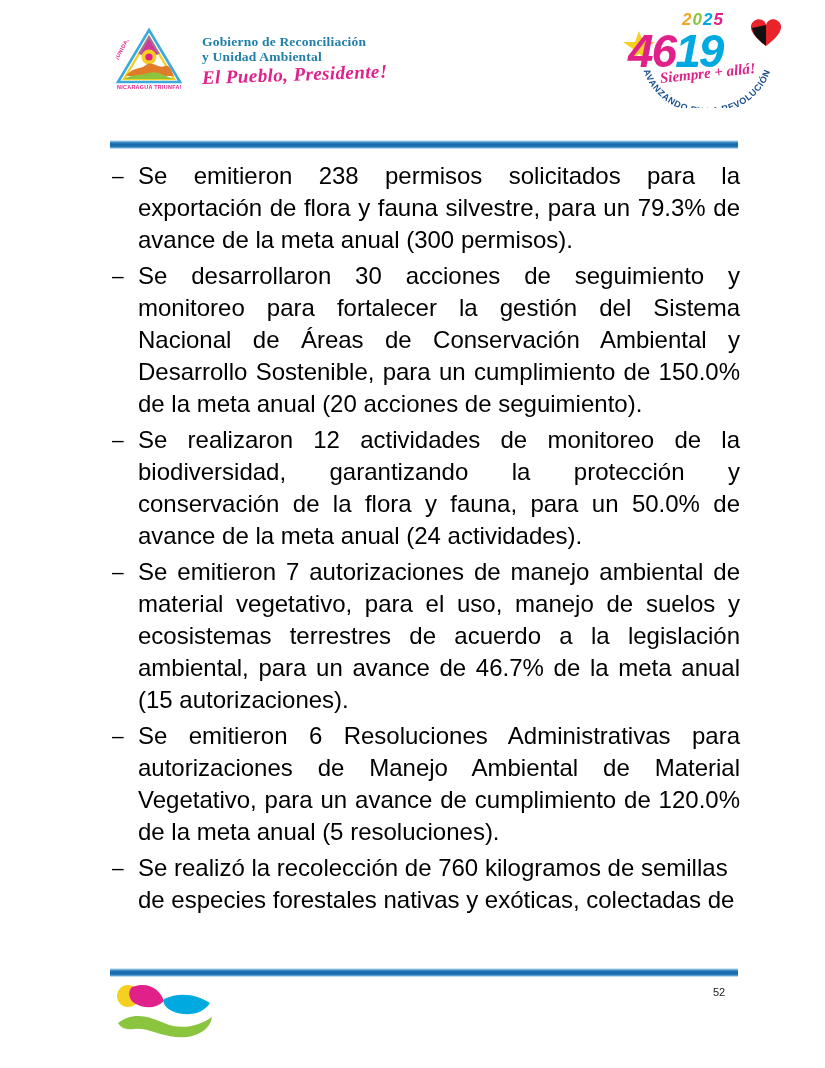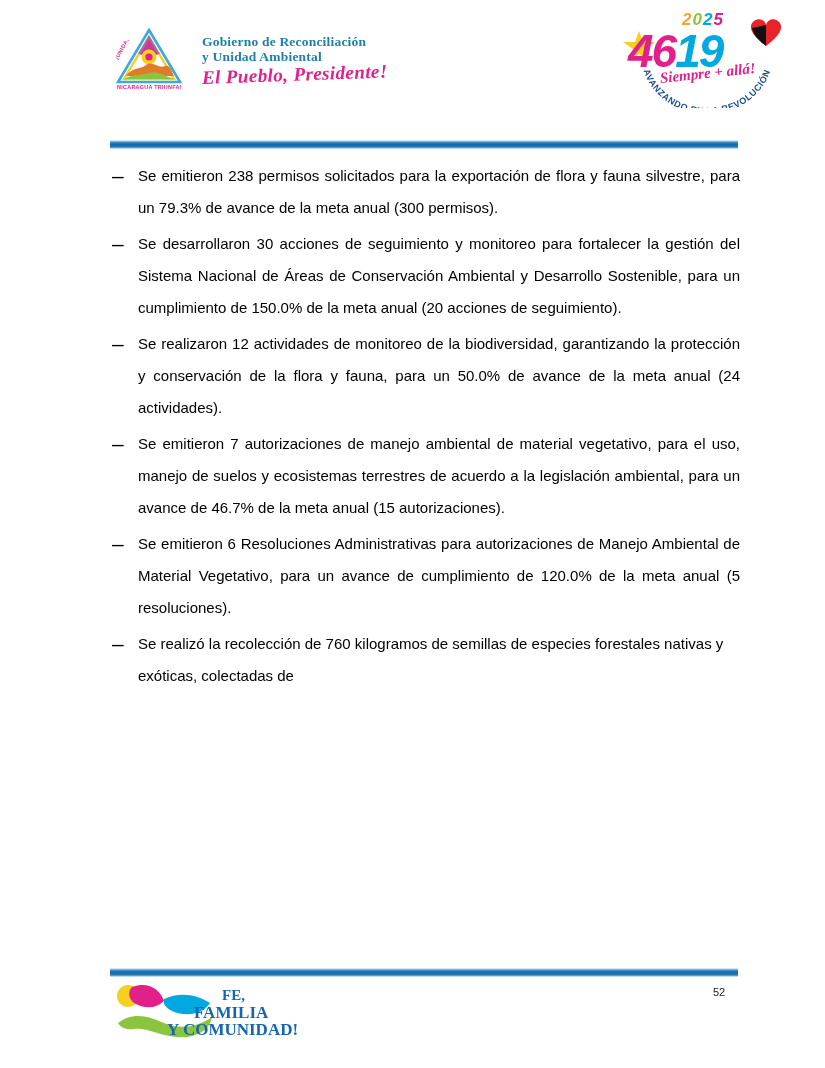--- a/index.html
+++ b/index.html
@@ -181,21 +181,21 @@
     width: 26px;
     font-size: 21px;
     color: #000000;
     line-height: 32px;
     text-align: left;
     padding-left: 2px;
   }
   .bullet-text {
     flex: 1 1 auto;
     font-family: "Liberation Sans", sans-serif;
-    font-size: 15px;
+    font-size: 24px;
     line-height: 32px;
     color: #000000;
     text-align: justify;
     text-justify: inter-word;
   }
   .bullet-text.no-justify {
     text-align: left;
   }
 
   
@@ -338,18 +338,13 @@
 
 <div class="divider divider-bottom"></div>
 
 <div class="footer-logo">
   <svg class="fl-ribbon" viewBox="0 0 128 58">
     <circle cx="22" cy="13" r="11" fill="#f5d020"></circle>
     <path d="M26 4 C42 -2 54 6 58 18 C50 26 38 26 28 20 C22 16 22 8 26 4 Z" fill="#e0218a"></path>
     <path d="M58 16 C74 8 92 12 104 20 C96 32 80 34 66 28 C60 25 56 20 58 16 Z" fill="#00a9e0"></path>
     <path d="M12 40 C28 28 44 34 58 40 C74 47 92 44 106 34 C104 48 88 56 70 54 C52 52 40 44 28 46 C20 47 15 45 12 40 Z" fill="#8bc53f"></path>
   </svg>
-  <div class="fl-words">
-    <div class="fl-l1">FE,</div>
-    <div class="fl-l2">FAMILIA</div>
-    <div class="fl-l3">Y COMUNIDAD!</div>
-  </div>
 </div>
 
 </body></html>

